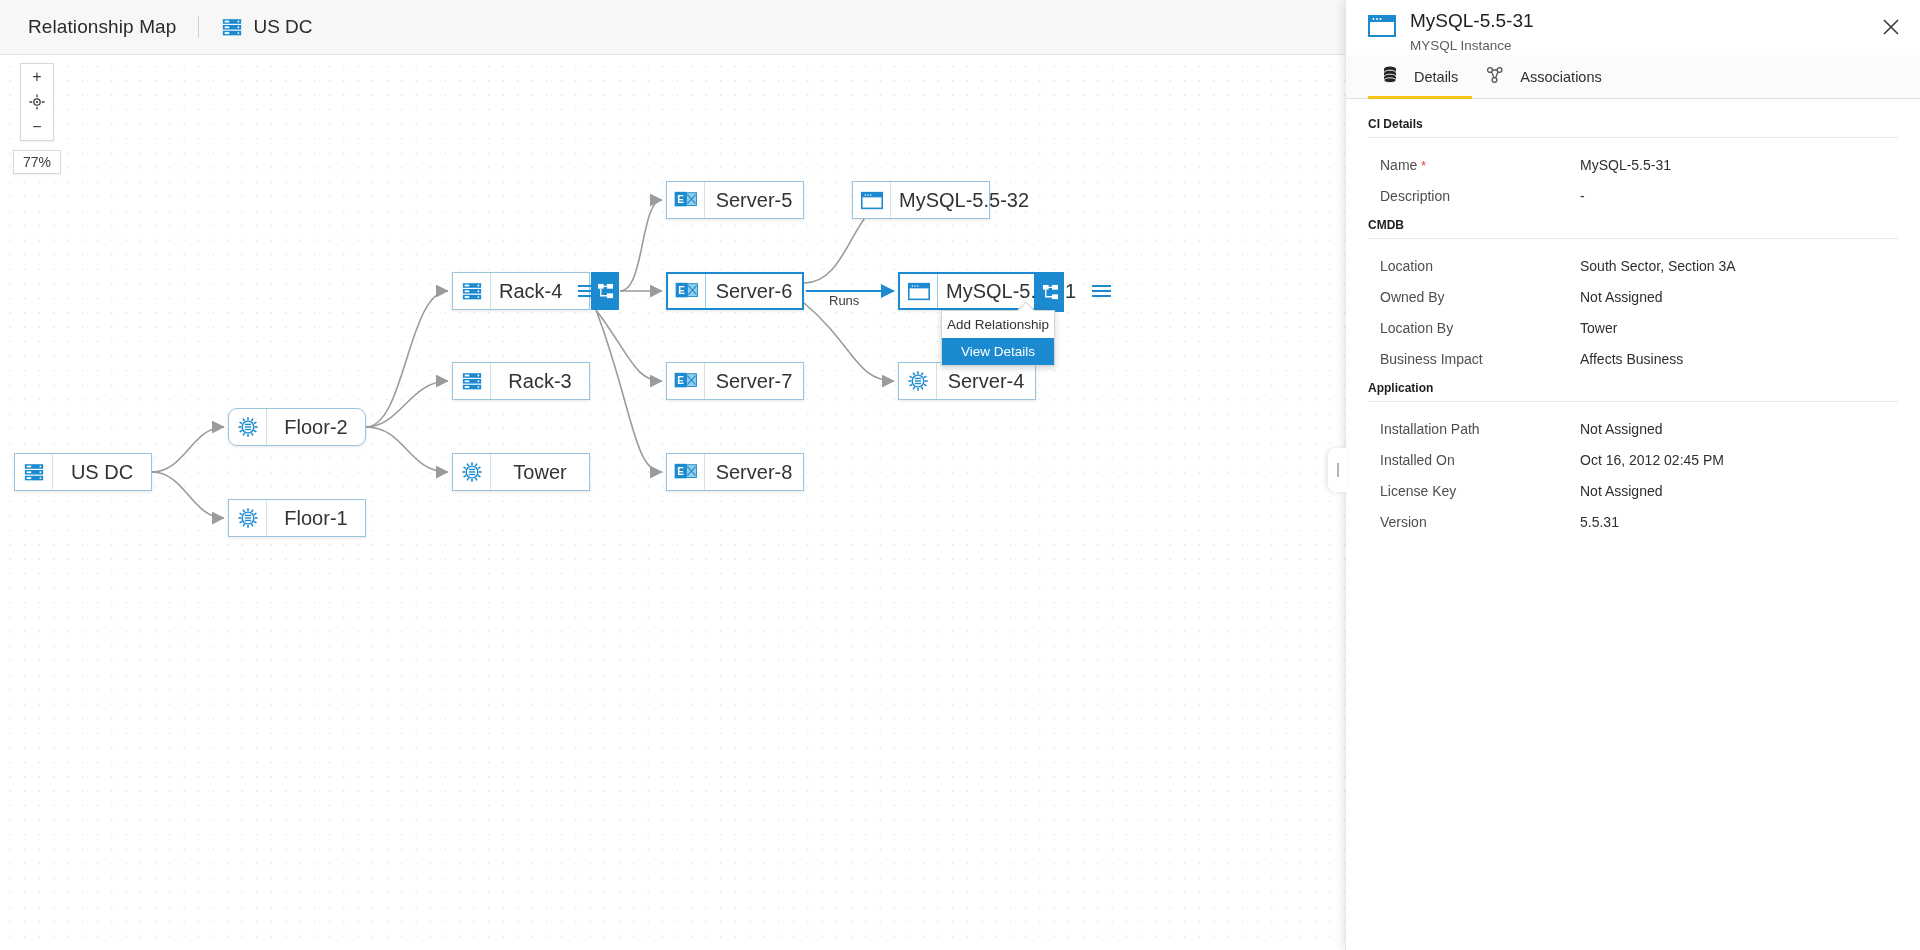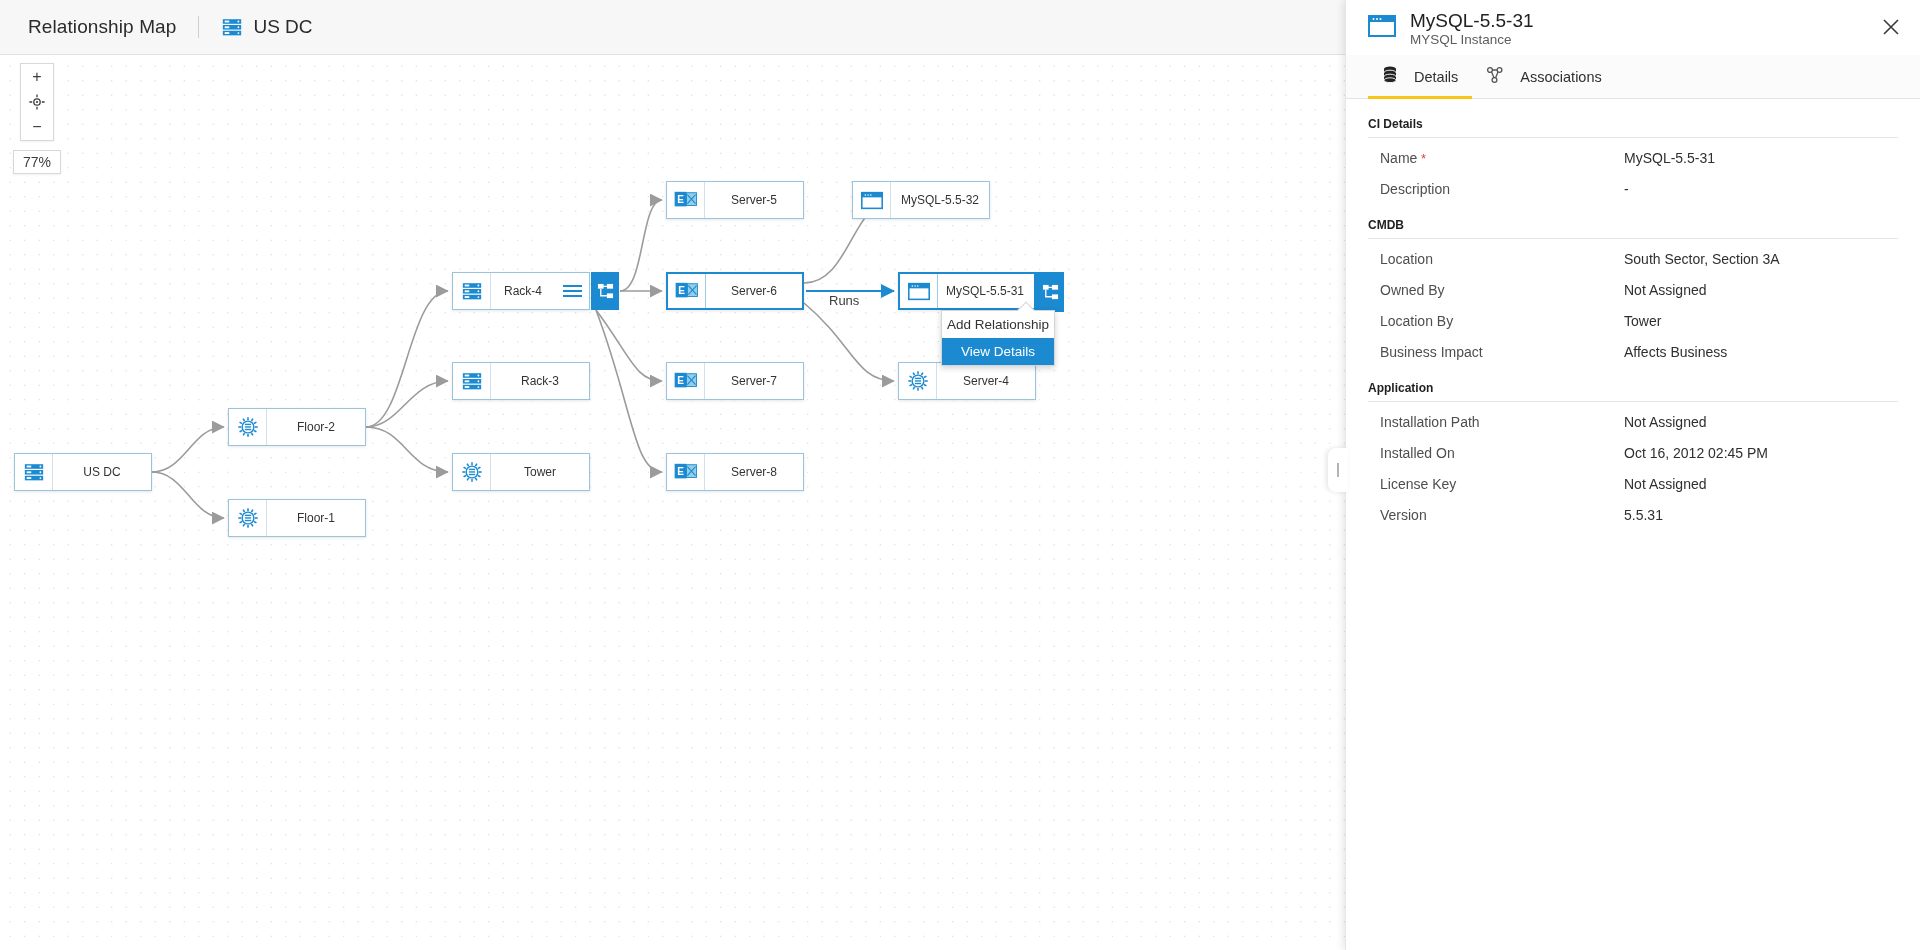--- a/index.html
+++ b/index.html
@@ -83,21 +83,21 @@
   .node.selected { border: 2px solid #1b8ad1; }
   .node .ico-cell {
     width: 38px; flex: 0 0 38px;
     display: flex; align-items: center; justify-content: center;
     border-right: 1px solid #cfe1ed;
   }
   .node.selected .ico-cell { border-right: 1px solid #9dcbe6; }
   .node .label {
     flex: 1 1 auto;
     display: flex; align-items: center; justify-content: center;
-    font-size: 12px; color: #333333;
+    font-size: 20px; color: #333333;
     padding: 0 8px;
     white-space: nowrap;
   }
   .node .hamburger {
     width: 34px; flex: 0 0 34px;
     display: flex; flex-direction: column; align-items: center; justify-content: center;
     gap: 3px; cursor: pointer;
   }
   .node .hamburger i { display:block; width: 19px; height: 2px; background: #1b8ad1; }
   .node .expand-btn {
@@ -145,21 +145,21 @@
     border-left: 1px solid #e6e6e6;
     box-shadow: -2px 0 8px rgba(0,0,0,.10);
   }
   .panel-head {
     height: 55px; position: relative;
     display: flex; align-items: flex-start;
     padding: 8px 20px 0 22px;
   }
   .panel-head .head-ico { margin-top: 6px; margin-right: 14px; }
   .panel-title { font-size: 19px; color: #212121; line-height: 22px; margin-top: 2px;}
-  .panel-sub { font-size: 13.5px; color: #5d5d5d; }
+  .panel-sub { font-size: 13.5px; color: #5d5d5d; margin-top: 6px; }
   .panel-close {
     position: absolute; right: 18px; top: 16px;
     width: 22px; height: 22px; cursor: pointer;
     display:flex; align-items:center; justify-content:center;
   }
 
   .tabs {
     height: 44px; border-bottom: 1px solid #e3e3e3;
     display: flex; align-items: stretch; padding-left: 22px;
     background: #fbfbfb;
@@ -175,21 +175,21 @@
     height: 3px; background: #f5c518;
   }
 
   .panel-body { padding: 18px 22px 0 22px; height: 850px; overflow: hidden; }
   .sec-title {
     font-size: 12px; font-weight: bold; color: #1f1f1f;
     margin: 14px 0 6px 0;
   }
   .sec-title:first-child { margin-top: 0; }
   .sec-rule { height: 1px; background: #e6e6e6; margin-bottom: 4px; }
-  .row { display: flex; align-items: center; height: 31px; padding-left: 12px; gap: 44px; }
+  .row { display: flex; align-items: flex-end; height: 31px; padding-left: 12px; }
   .row .k { width: 200px; flex: 0 0 200px; font-size: 14px; color: #4e4e4e; }
   .row .k .req { color: #e0443e; font-size: 13px; }
   .row .v { font-size: 14px; color: #2f2f2f; }
 
   .panel-grip {
     position: absolute; left: -18px; top: 448px;
     width: 20px; height: 44px;
     background: #ffffff;
     border-radius: 8px 0 0 8px;
     box-shadow: -2px 0 5px rgba(0,0,0,.10);
@@ -280,21 +280,21 @@
               <rect x="4" y="5" width="5" height="2" fill="#fff"></rect>
               <rect x="4" y="11.3" width="5" height="2" fill="#fff"></rect>
               <rect x="4" y="17.6" width="5" height="2" fill="#fff"></rect>
               <circle cx="19" cy="6" r="1" fill="#fff"></circle>
               <circle cx="19" cy="12.3" r="1" fill="#fff"></circle>
               <circle cx="19" cy="18.6" r="1" fill="#fff"></circle>
             </svg>
           </div>
           <div class="label">US DC</div>
         </div>
-        <div class="node" style="left: 228px; top: 353px; width: 138px;">
+        <div class="node" style="left: 228px; top: 353px; width: 138px; border-radius: 9px;">
           <div class="ico-cell">
             <svg width="22" height="22" viewBox="0 0 24 24">
               <path d="M19.5,12.0 L22.6,12.0" stroke="#1b8ad1" stroke-width="1.7"></path>
               <path d="M18.5,15.8 L21.2,17.3" stroke="#1b8ad1" stroke-width="1.7"></path>
               <path d="M15.8,18.5 L17.3,21.2" stroke="#1b8ad1" stroke-width="1.7"></path>
               <path d="M12.0,19.5 L12.0,22.6" stroke="#1b8ad1" stroke-width="1.7"></path>
               <path d="M8.3,18.5 L6.7,21.2" stroke="#1b8ad1" stroke-width="1.7"></path>
               <path d="M5.5,15.8 L2.8,17.3" stroke="#1b8ad1" stroke-width="1.7"></path>
               <path d="M4.5,12.0 L1.4,12.0" stroke="#1b8ad1" stroke-width="1.7"></path>
               <path d="M5.5,8.3 L2.8,6.7" stroke="#1b8ad1" stroke-width="1.7"></path>

